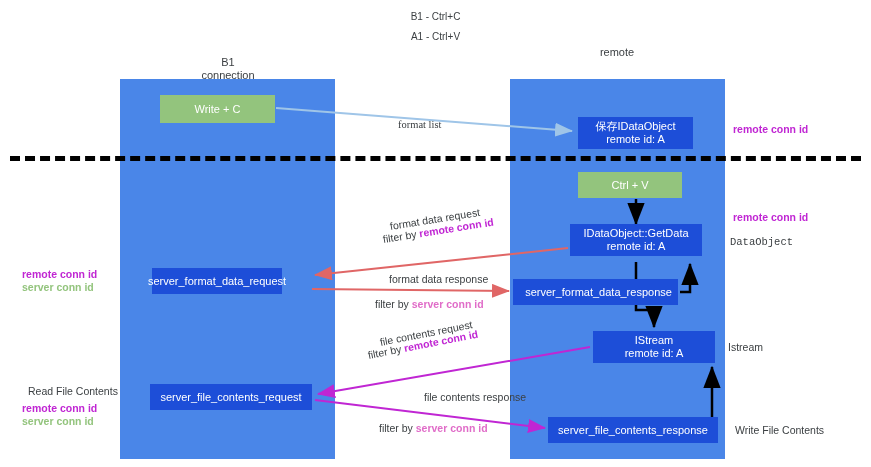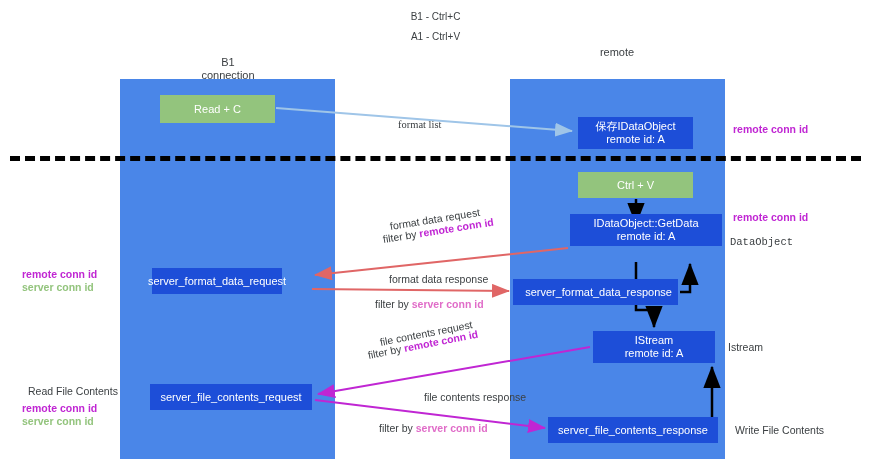--- a/index.html
+++ b/index.html
@@ -49,22 +49,22 @@
     line-height:13px;
     box-sizing:border-box;
     padding:2px 4px;
     z-index:6;
   }
   .node.green{background:#93c47d;}
   .node.orange{background:#1d4ed8;}
 
   #n-ctrlc   {left:160px;top:95px; width:115px;height:28px;}
   #n-dataobj {left:578px;top:117px;width:115px;height:32px;}
-  #n-ctrlv   {left:578px;top:172px;width:115px;height:26px;}
-  #n-getdata {left:570px;top:214px;width:152px;height:32px;}
+  #n-ctrlv   {left:578px;top:172px;width:104px;height:26px;}
+  #n-getdata {left:570px;top:224px;width:132px;height:32px;}
   #n-sfdreq  {left:152px;top:268px;width:130px;height:26px;}
   #n-sfdres  {left:513px;top:279px;width:165px;height:26px;padding-left:10px;}
   #n-istream {left:593px;top:331px;width:122px;height:32px;}
   #n-sfcreq  {left:150px;top:384px;width:162px;height:26px;}
   #n-sfcres  {left:548px;top:417px;width:170px;height:26px;}
 
   
   #divider{
     position:absolute;left:10px;top:156px;width:851px;height:0;
     border-top:5px dashed #000000;
@@ -161,21 +161,21 @@
     <line x1="590" y1="347" x2="318" y2="394" stroke="#c026d3" stroke-width="2" marker-end="url(#ah-purple)"></line>
 
     <line x1="315" y1="400" x2="545" y2="428" stroke="#c026d3" stroke-width="2" marker-end="url(#ah-purple)"></line>
 
     <path d="M712,418 L712,367" fill="none" stroke="#000000" stroke-width="2.5" marker-end="url(#ah-black)"></path>
   </svg>
 
   <div id="divider"></div>
 
   <div class="node green" id="n-ctrlc">
-    <span>Read + C</span>
+    <span>Write + C</span>
   </div>
 
   <div class="node orange" id="n-dataobj">
     <div>
       <div>保存IDataObject</div>
       <div>remote id: A</div>
     </div>
   </div>
 
   <div class="node green" id="n-ctrlv">

